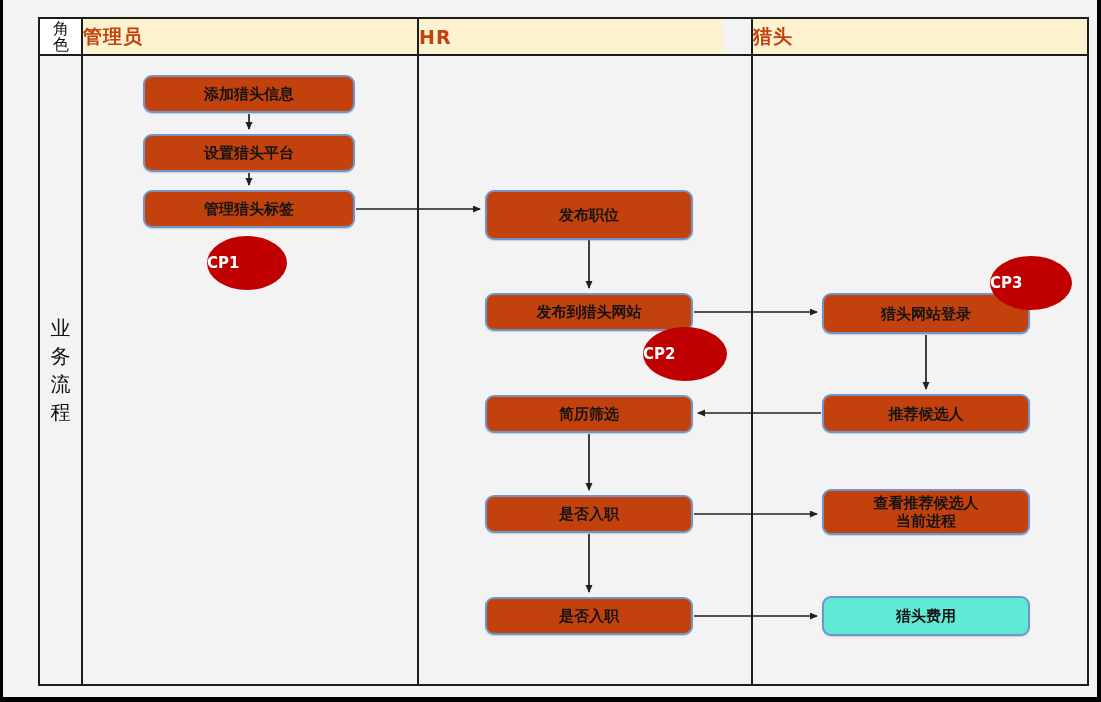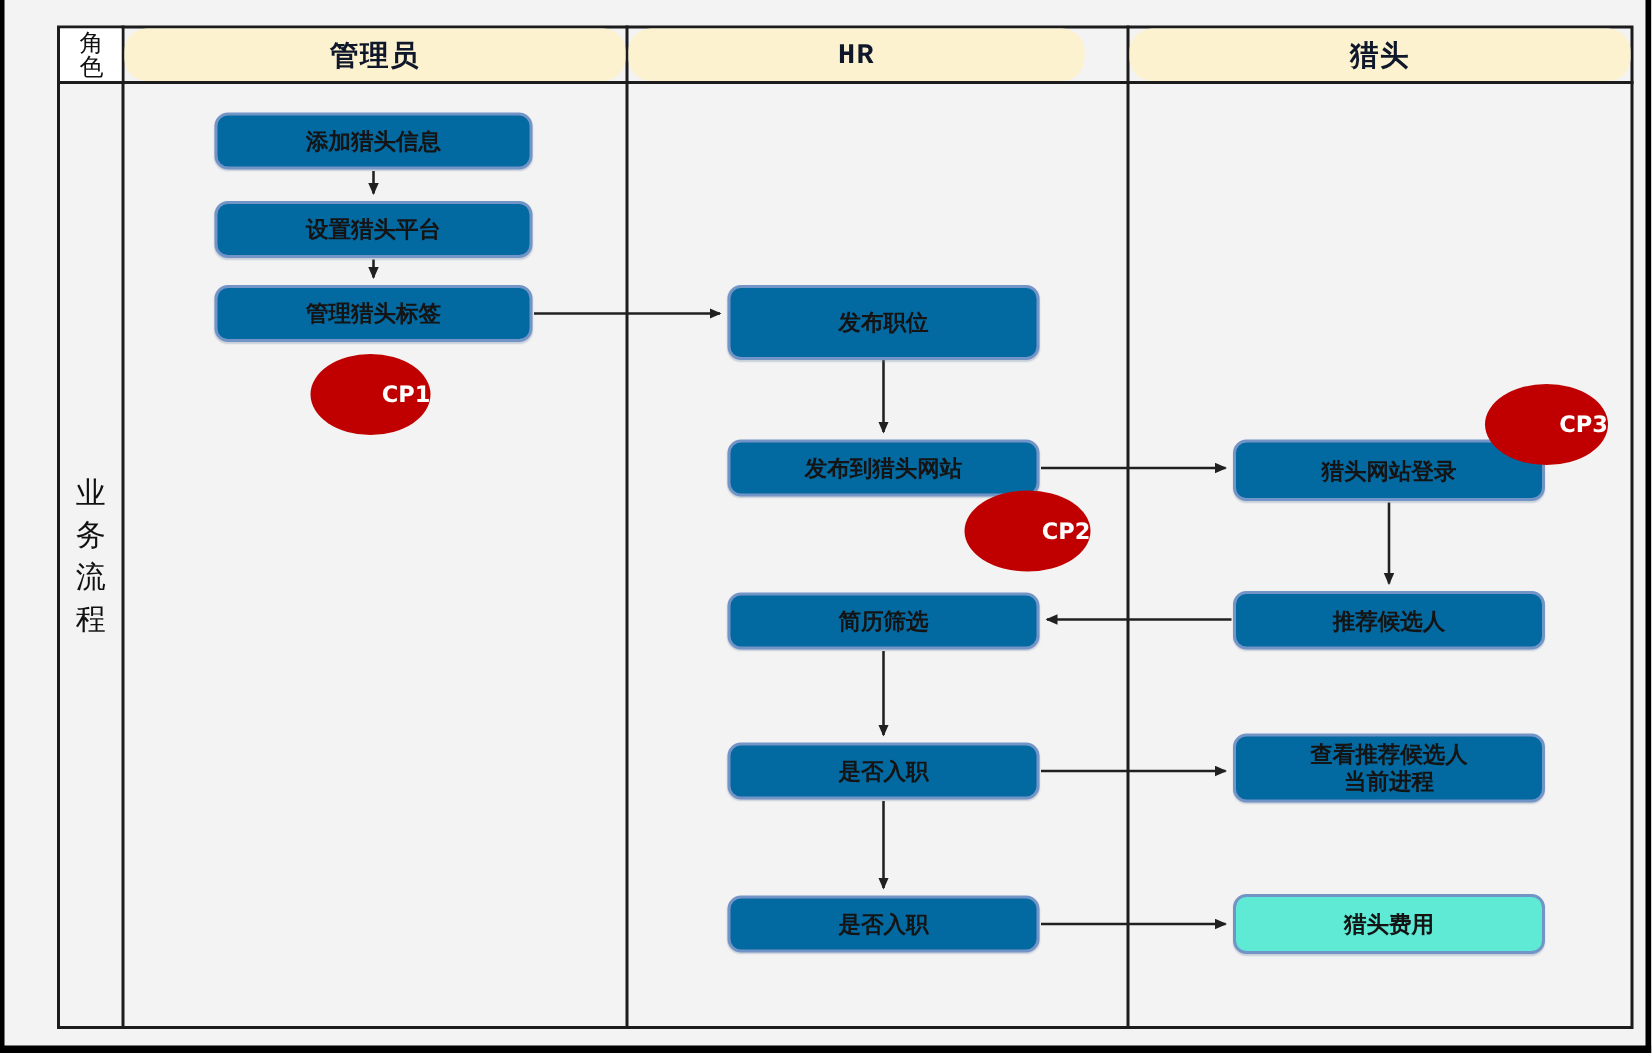--- a/index.html
+++ b/index.html
@@ -30,58 +30,58 @@
   .role-cell{
     position:absolute;left:40px;top:19px;width:41px;height:35px;
     background:#ffffff;display:flex;align-items:center;justify-content:center;
   }
   .role-cell span{
     display:block;width:15px;font-size:16px;font-weight:normal;line-height:16px;
     word-break:break-all;text-align:left;
   }
   .lane-header{
     position:absolute;top:19px;height:35px;background:#fdf2cf;
-    display:flex;align-items:center;justify-content:center;
-    font-size:19px;font-weight:bold;letter-spacing:1px;color:#0f172a;border-radius:15px;
+    display:flex;align-items:center;justify-content:flex-start;
+    font-size:19px;font-weight:bold;letter-spacing:1px;color:#c2410c;
   }
   .lane-header-admin{left:83px;width:334px;}
-  .lane-header-hr{left:419px;width:304px;font-family:Liberation Mono, monospace;}
+  .lane-header-hr{left:419px;width:304px;}
   .lane-header-hh{left:753px;width:334px;}
 
   
   .side-cell{
     position:absolute;left:40px;top:56px;width:41px;height:628px;
     display:flex;align-items:center;justify-content:center;
   }
   .side-cell span{
     display:block;width:22px;font-size:20px;line-height:28px;
     word-break:break-all;text-align:center;color:#111;
   }
 
   
   svg.connectors{position:absolute;left:0;top:0;width:1101px;height:702px;pointer-events:none;}
   svg.connectors line{stroke:#202020;stroke-width:1.7;}
 
   
   .node{
     position:absolute;box-sizing:border-box;
-    background:#0369a1;border:2px solid #7294c6;border-radius:9px;
+    background:#c2410c;border:2px solid #7294c6;border-radius:9px;
     display:flex;align-items:center;justify-content:center;
     box-shadow:0 1px 1px rgba(120,140,170,0.35);
   }
   .node span{
     font-size:15px;font-weight:600;color:#141414;text-align:center;
     white-space:pre-line;line-height:18px;
   }
   .node--white{background:#5eead4;}
 
   
   .checkpoint{
     position:absolute;background:#c00000;border-radius:50%;
-    display:flex;align-items:center;justify-content:flex-end;
+    display:flex;align-items:center;justify-content:flex-start;
   }
   .checkpoint span{color:#ffffff;font-size:15px;font-weight:bold;}
 </style>
 </head>
 <body>
 
 <div id="canvas">
 
   <div class="edge edge-left"></div>
   <div class="edge edge-right"></div>

